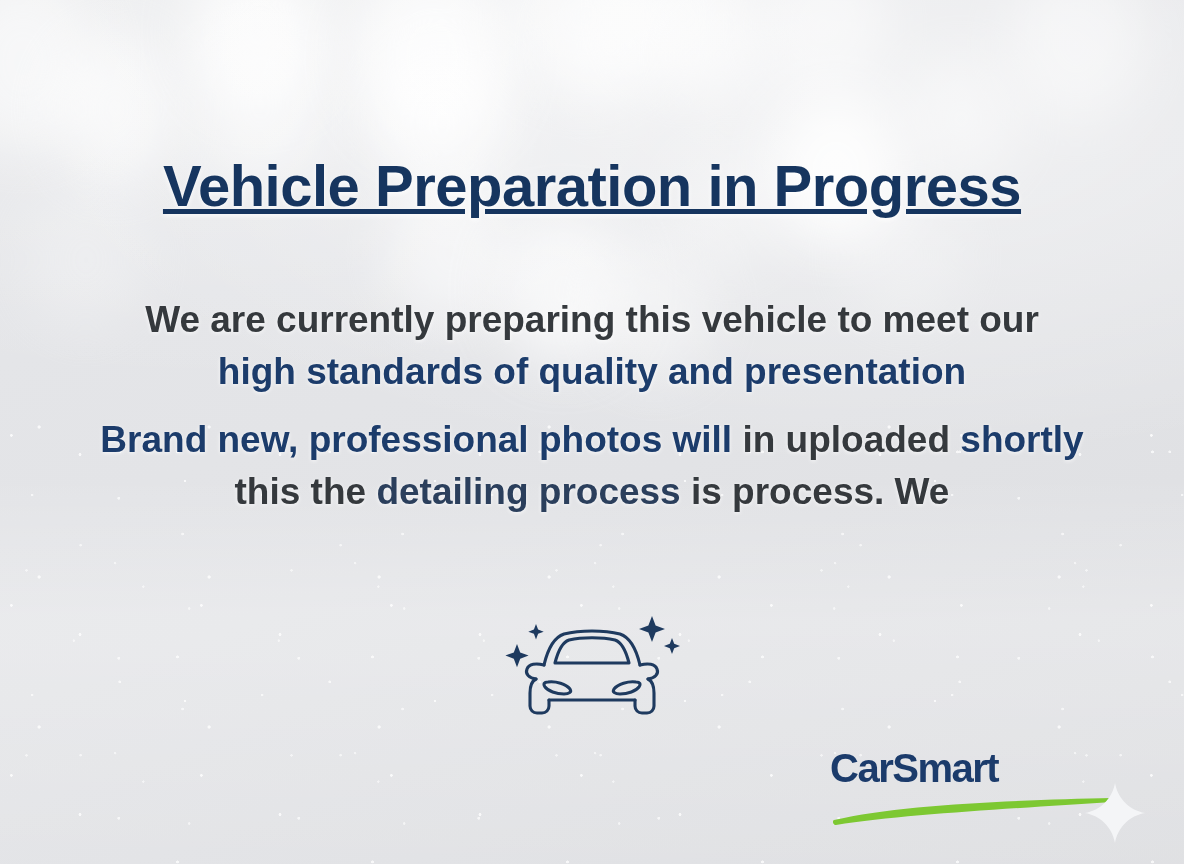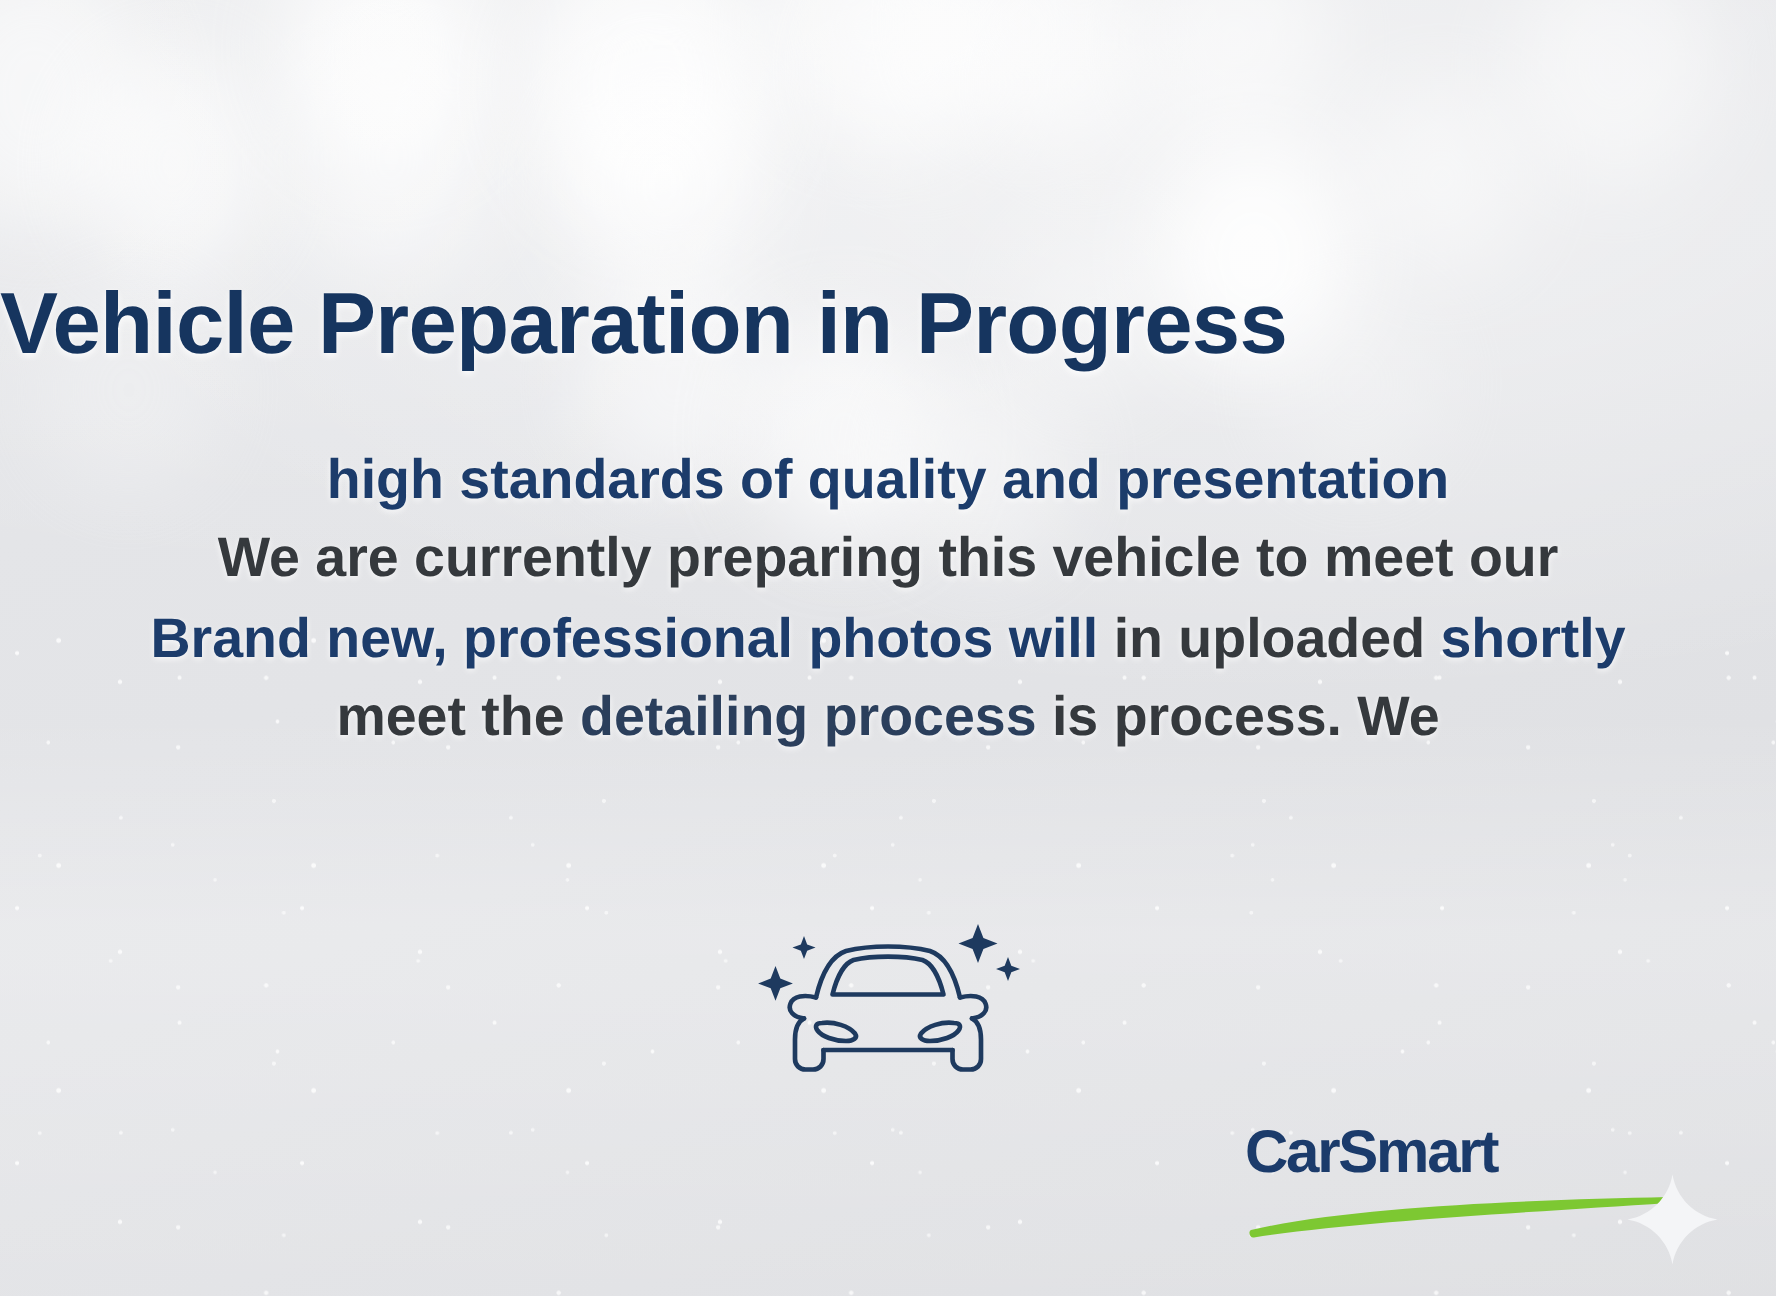--- a/index.html
+++ b/index.html
@@ -67,50 +67,51 @@
 
   
   #content {
     position: relative;
     width: 100%;
     height: 100%;
   }
 
   .headline {
     position: absolute;
-    top: 182px;
+    top: 152px;
     left: 0;
     right: 0;
-    text-align: left;
+    text-align: center;
     font-size: 58px;
     font-weight: 700;
     letter-spacing: -0.5px;
     color: #16355f;
     text-shadow: 0 2px 5px rgba(255,255,255,.85), 0 0 1px rgba(255,255,255,.9);
+    text-decoration: underline;
   }
 
   .body-block {
     position: absolute;
     top: 294px;
     left: 0;
     right: 0;
     text-align: center;
   }
   .line {
     font-size: 37px;
     font-weight: 700;
     line-height: 52px;
     color: #35393d;
     text-shadow: 0 1px 4px rgba(255,255,255,.8);
   }
   .line.navy { color: #1c3c6b; }
   .line .navy { color: #1c3c6b; }
   .line .gray { color: #35393d; }
   .line .gray-navy { color: #2b3f5c; }
-  .line.gap { margin-top: 2px; }
+  .line.gap { margin-top: 16px; }
 
   
   .car-icon {
     position: absolute;
     left: 50%;
     transform: translateX(-50%);
     top: 608px;
     width: 192px;
     height: 118px;
   }
@@ -177,27 +178,27 @@
     <div class="sheen"></div>
     <div class="glitter"></div>
   </div>
 
   <div id="content">
 
     <div class="headline">Vehicle Preparation in Progress</div>
 
     <div class="body-block">
 
+      <div class="line">We are currently preparing this vehicle to meet our</div>
+
       <div class="line navy">high standards of quality and presentation</div>
 
-      <div class="line">We are currently preparing this vehicle to meet our</div>
-
       <div class="line gap"><span class="navy">Brand new, professional photos will</span><span class="gray"> in uploaded </span><span class="navy">shortly</span></div>
 
-      <div class="line"><span class="gray">meet the </span><span class="gray-navy">detailing process</span><span class="gray"> is process. We</span></div>
+      <div class="line"><span class="gray">this the </span><span class="gray-navy">detailing process</span><span class="gray"> is process. We</span></div>
 
     </div>
 
     <svg class="car-icon" viewBox="0 0 192 118">
       <g fill="none" stroke="#1e3a5f" stroke-width="3.1" stroke-linecap="round" stroke-linejoin="round">
 
         <path d="M48 57 C52 40 59 29 68 26 C84 22 108 22 124 26 C133 29 140 40 144 57"></path>
 
         <path d="M59 55 C62 43 67 34 73 32 C86 29 106 29 119 32 C125 34 130 43 133 55 Z"></path>
 

